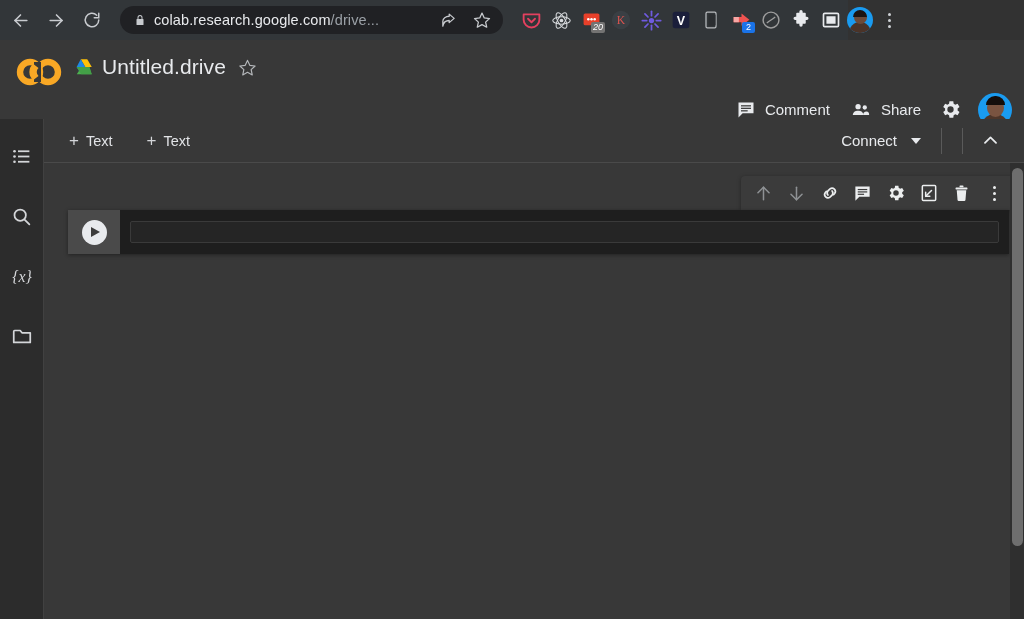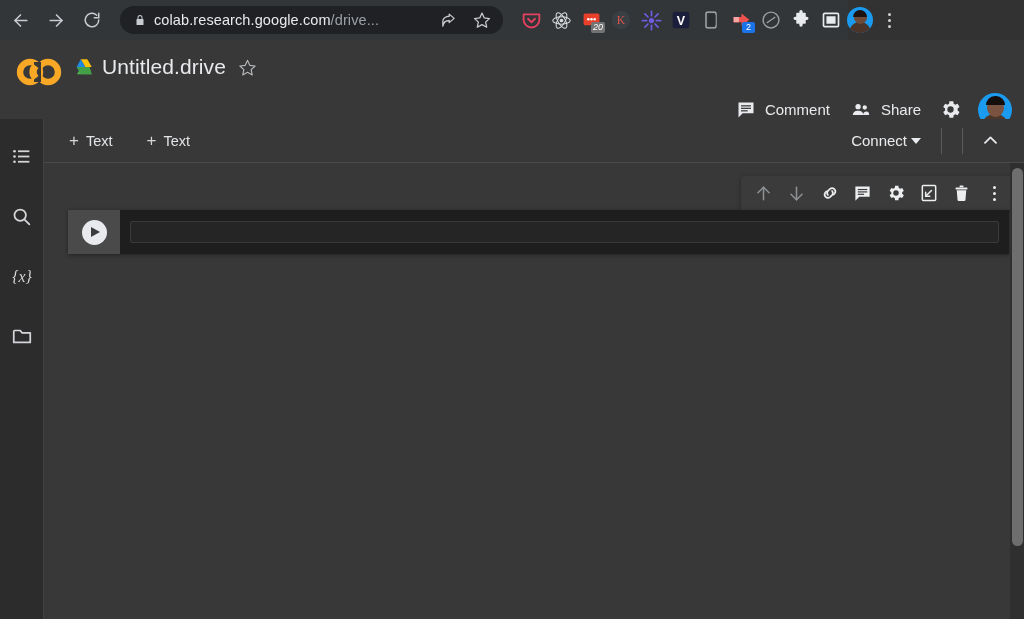--- a/index.html
+++ b/index.html
@@ -178,21 +178,21 @@
     color: #e2e4e7; font-size: 14.5px;
     padding: 5px 9px; border-radius: 4px;
     margin-left: 16px;
   }
   .add-btn .plus { font-size: 17px; color: #d4d6d9; line-height: 1; }
   .toolbar-right {
     margin-left: auto; display: flex; align-items: center;
     margin-right: 16px;
   }
   .connect-btn {
-    display: flex; align-items: center; gap: 4px;
+    display: flex; align-items: center; gap: 14px;
     color: #e8eaed; font-size: 15px;
     padding: 6px 10px; border-radius: 4px;
   }
   .caret-down {
     width: 0; height: 0;
     border-left: 5px solid transparent;
     border-right: 5px solid transparent;
     border-top: 6px solid #e8eaed;
   }
   .vdiv { width: 1px; height: 26px; background: #5a5a5a; margin: 0 10px; }

